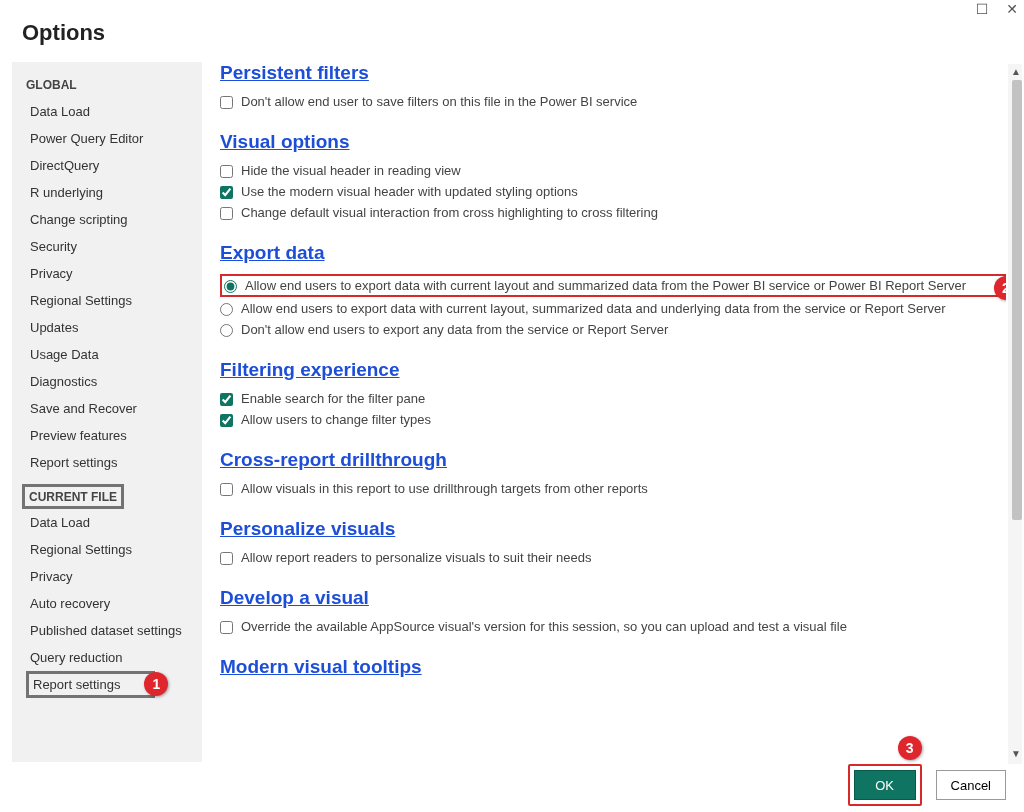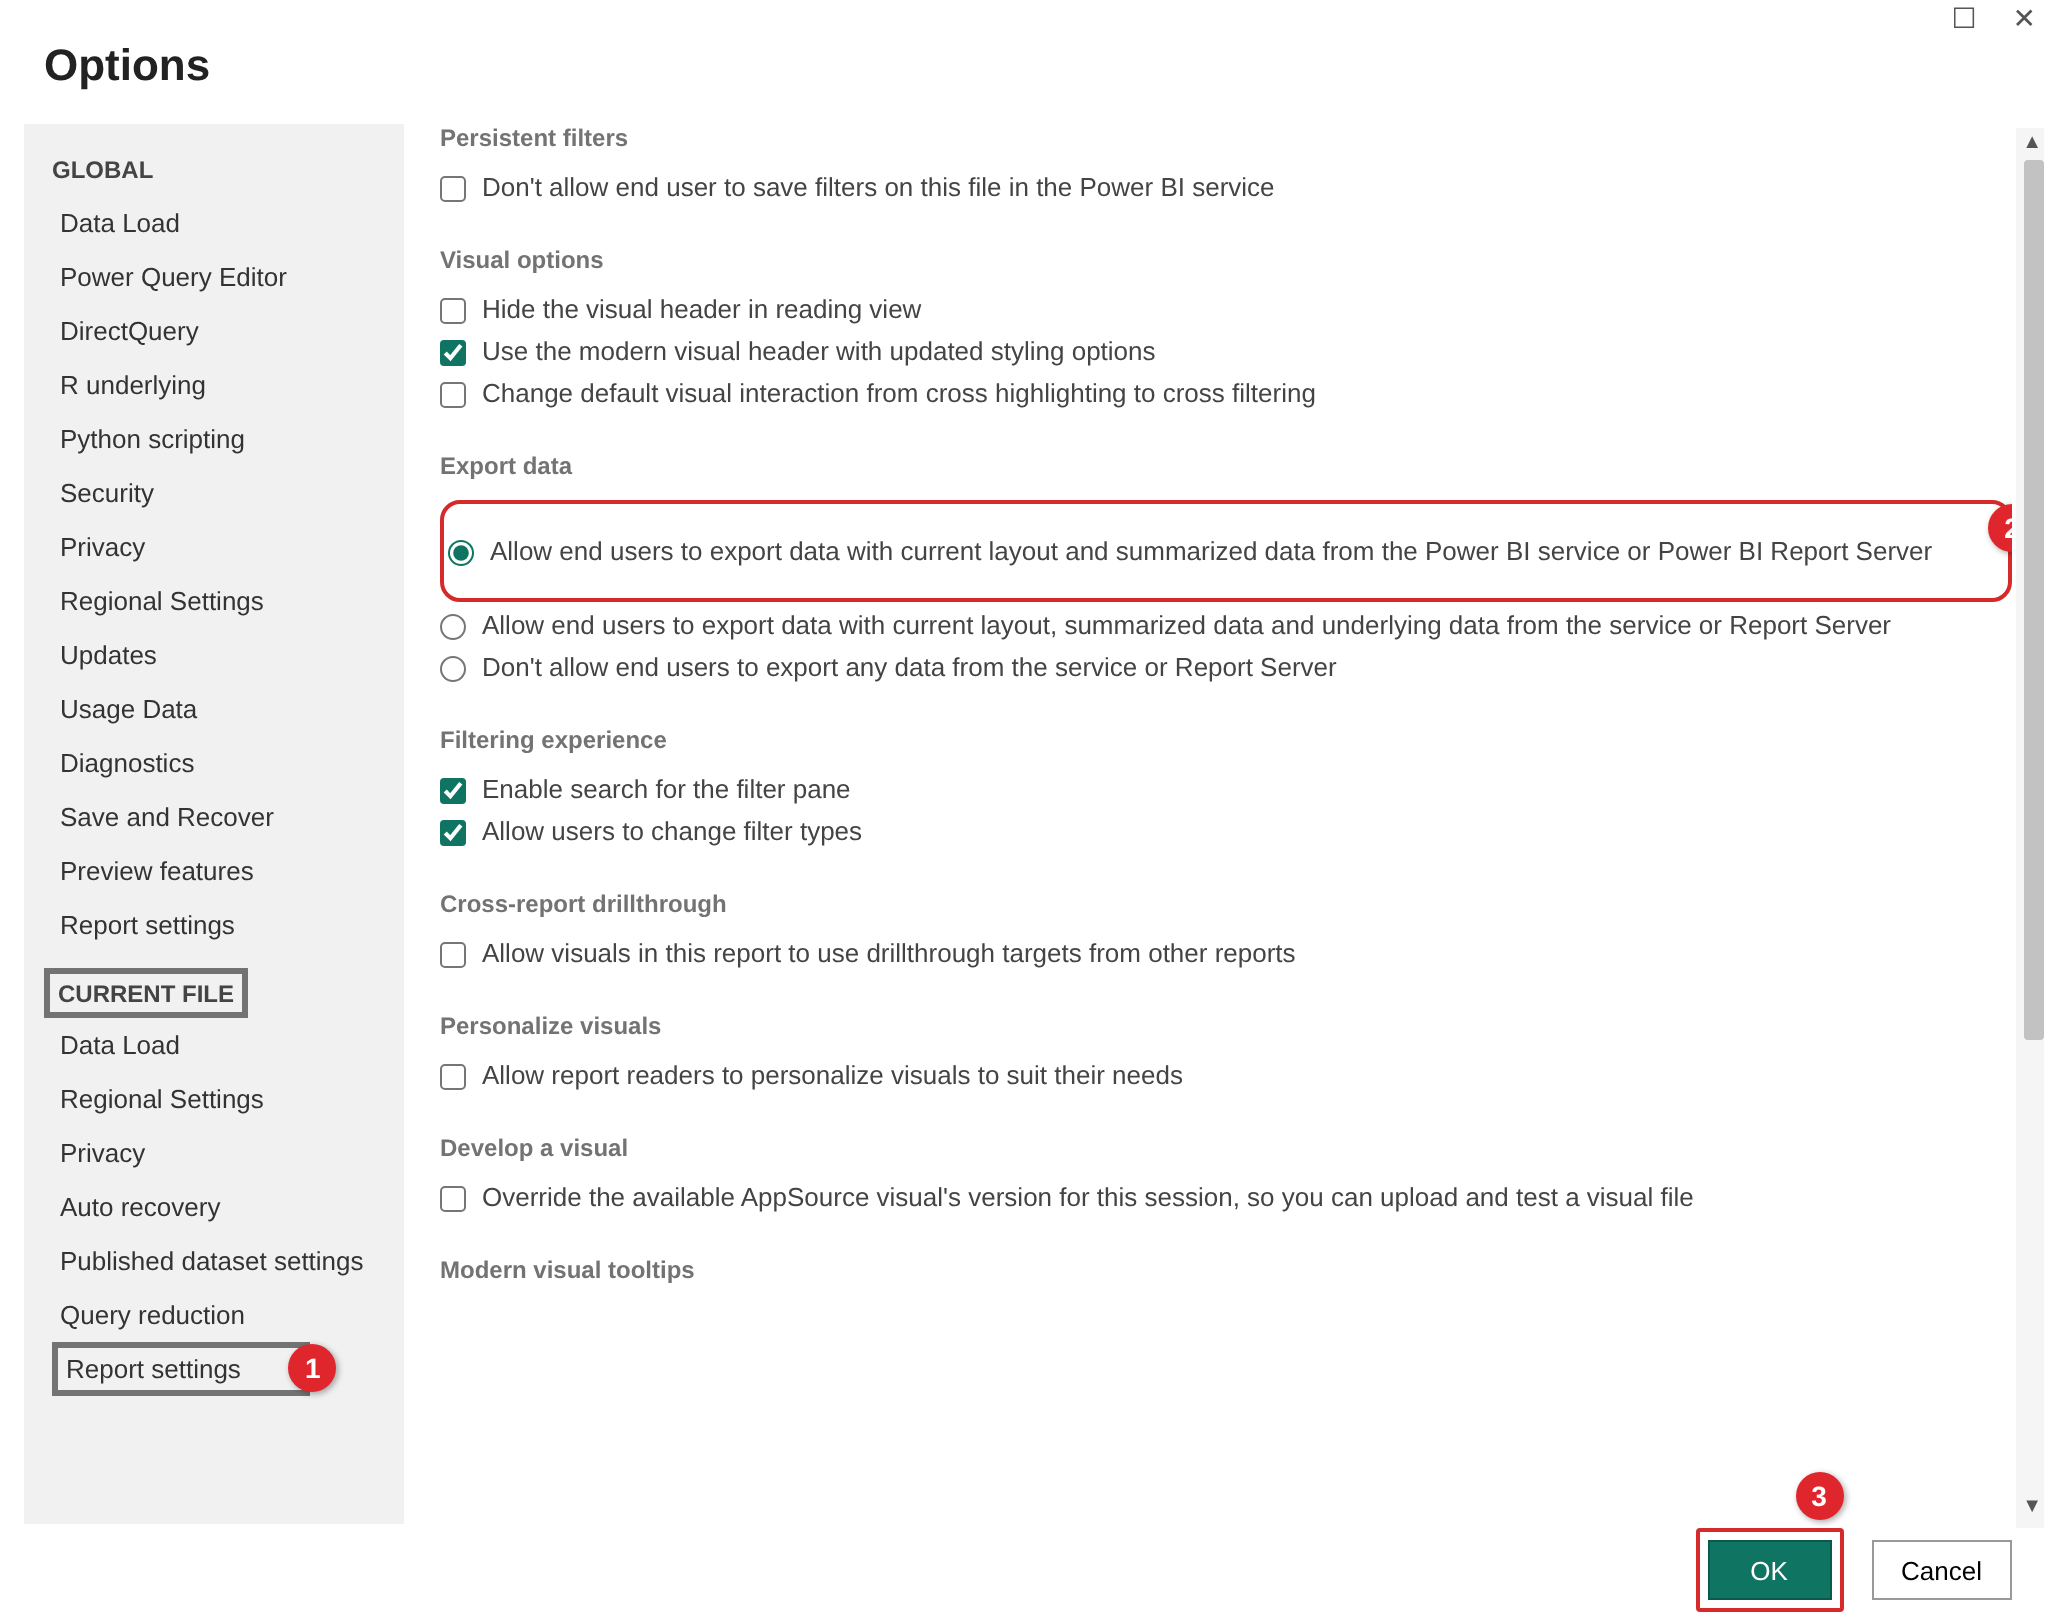--- a/index.html
+++ b/index.html
@@ -59,29 +59,30 @@
     padding: 0 18px 0 18px;
     overflow-y: hidden;
     position: relative;
   }
   .main-scroll {
     height: 700px;
     overflow-y: hidden;
   }
   .section { margin-bottom: 22px; }
   .section h3 {
-    font-size: 12px;
+    font-size: 19px;
     font-weight: 600;
-    color: #737373;
+    color: #1d4ed8;
     margin-bottom: 10px;
+    text-decoration: underline;
   }
   .opt { display: flex; align-items: flex-start; margin-bottom: 6px; font-size:13px; color:#444;}
   .opt input { margin-right: 8px; margin-top:2px; accent-color:#0f7562; }
   .opt input[type=radio] { accent-color:#0f7562; }
-  .radio-group { border: 2.5px solid #d62a2a; border-radius: 10px; padding: 16px 2px; position: relative;}
+  .radio-group { border: 2.5px solid #d62a2a; border-radius: 0; padding: 2px 2px; position: relative;}
   .footer {
     position: absolute;
     bottom: 6px;
     right: 18px;
     display: flex;
     align-items: center;
     gap: 14px;
   }
   .btn {
     min-width: 62px;
@@ -128,21 +129,21 @@
 
 <div class="dialog-title">Options</div>
 
 <div class="content">
   <div class="sidebar">
     <div class="side-header">GLOBAL</div>
     <div class="side-item">Data Load</div>
     <div class="side-item">Power Query Editor</div>
     <div class="side-item">DirectQuery</div>
     <div class="side-item">R underlying</div>
-    <div class="side-item">Python scripting</div>
+    <div class="side-item">Change scripting</div>
     <div class="side-item">Security</div>
     <div class="side-item">Privacy</div>
     <div class="side-item">Regional Settings</div>
     <div class="side-item">Updates</div>
     <div class="side-item">Usage Data</div>
     <div class="side-item">Diagnostics</div>
     <div class="side-item">Save and Recover</div>
     <div class="side-item">Preview features</div>
     <div class="side-item">Report settings</div>
 

